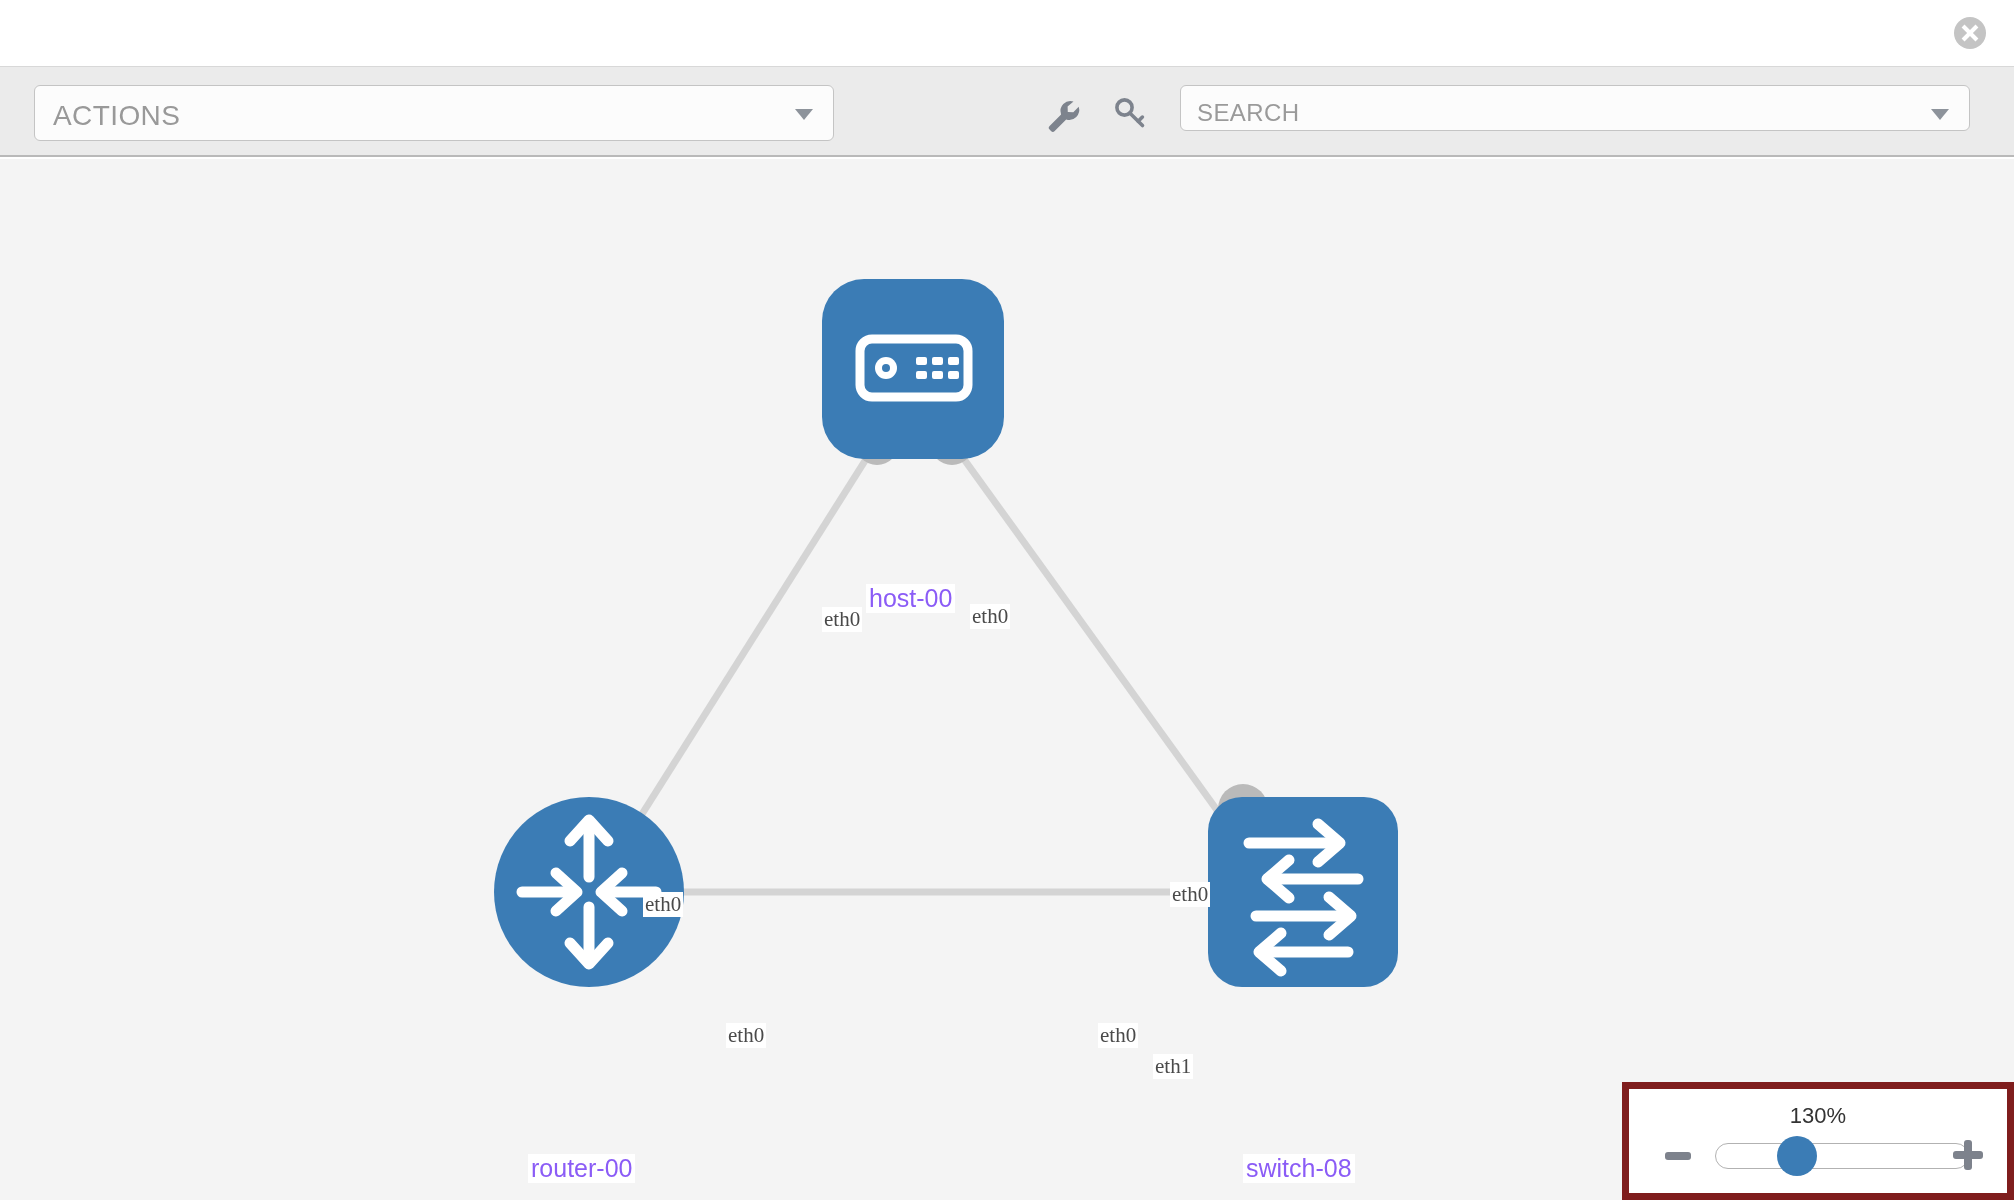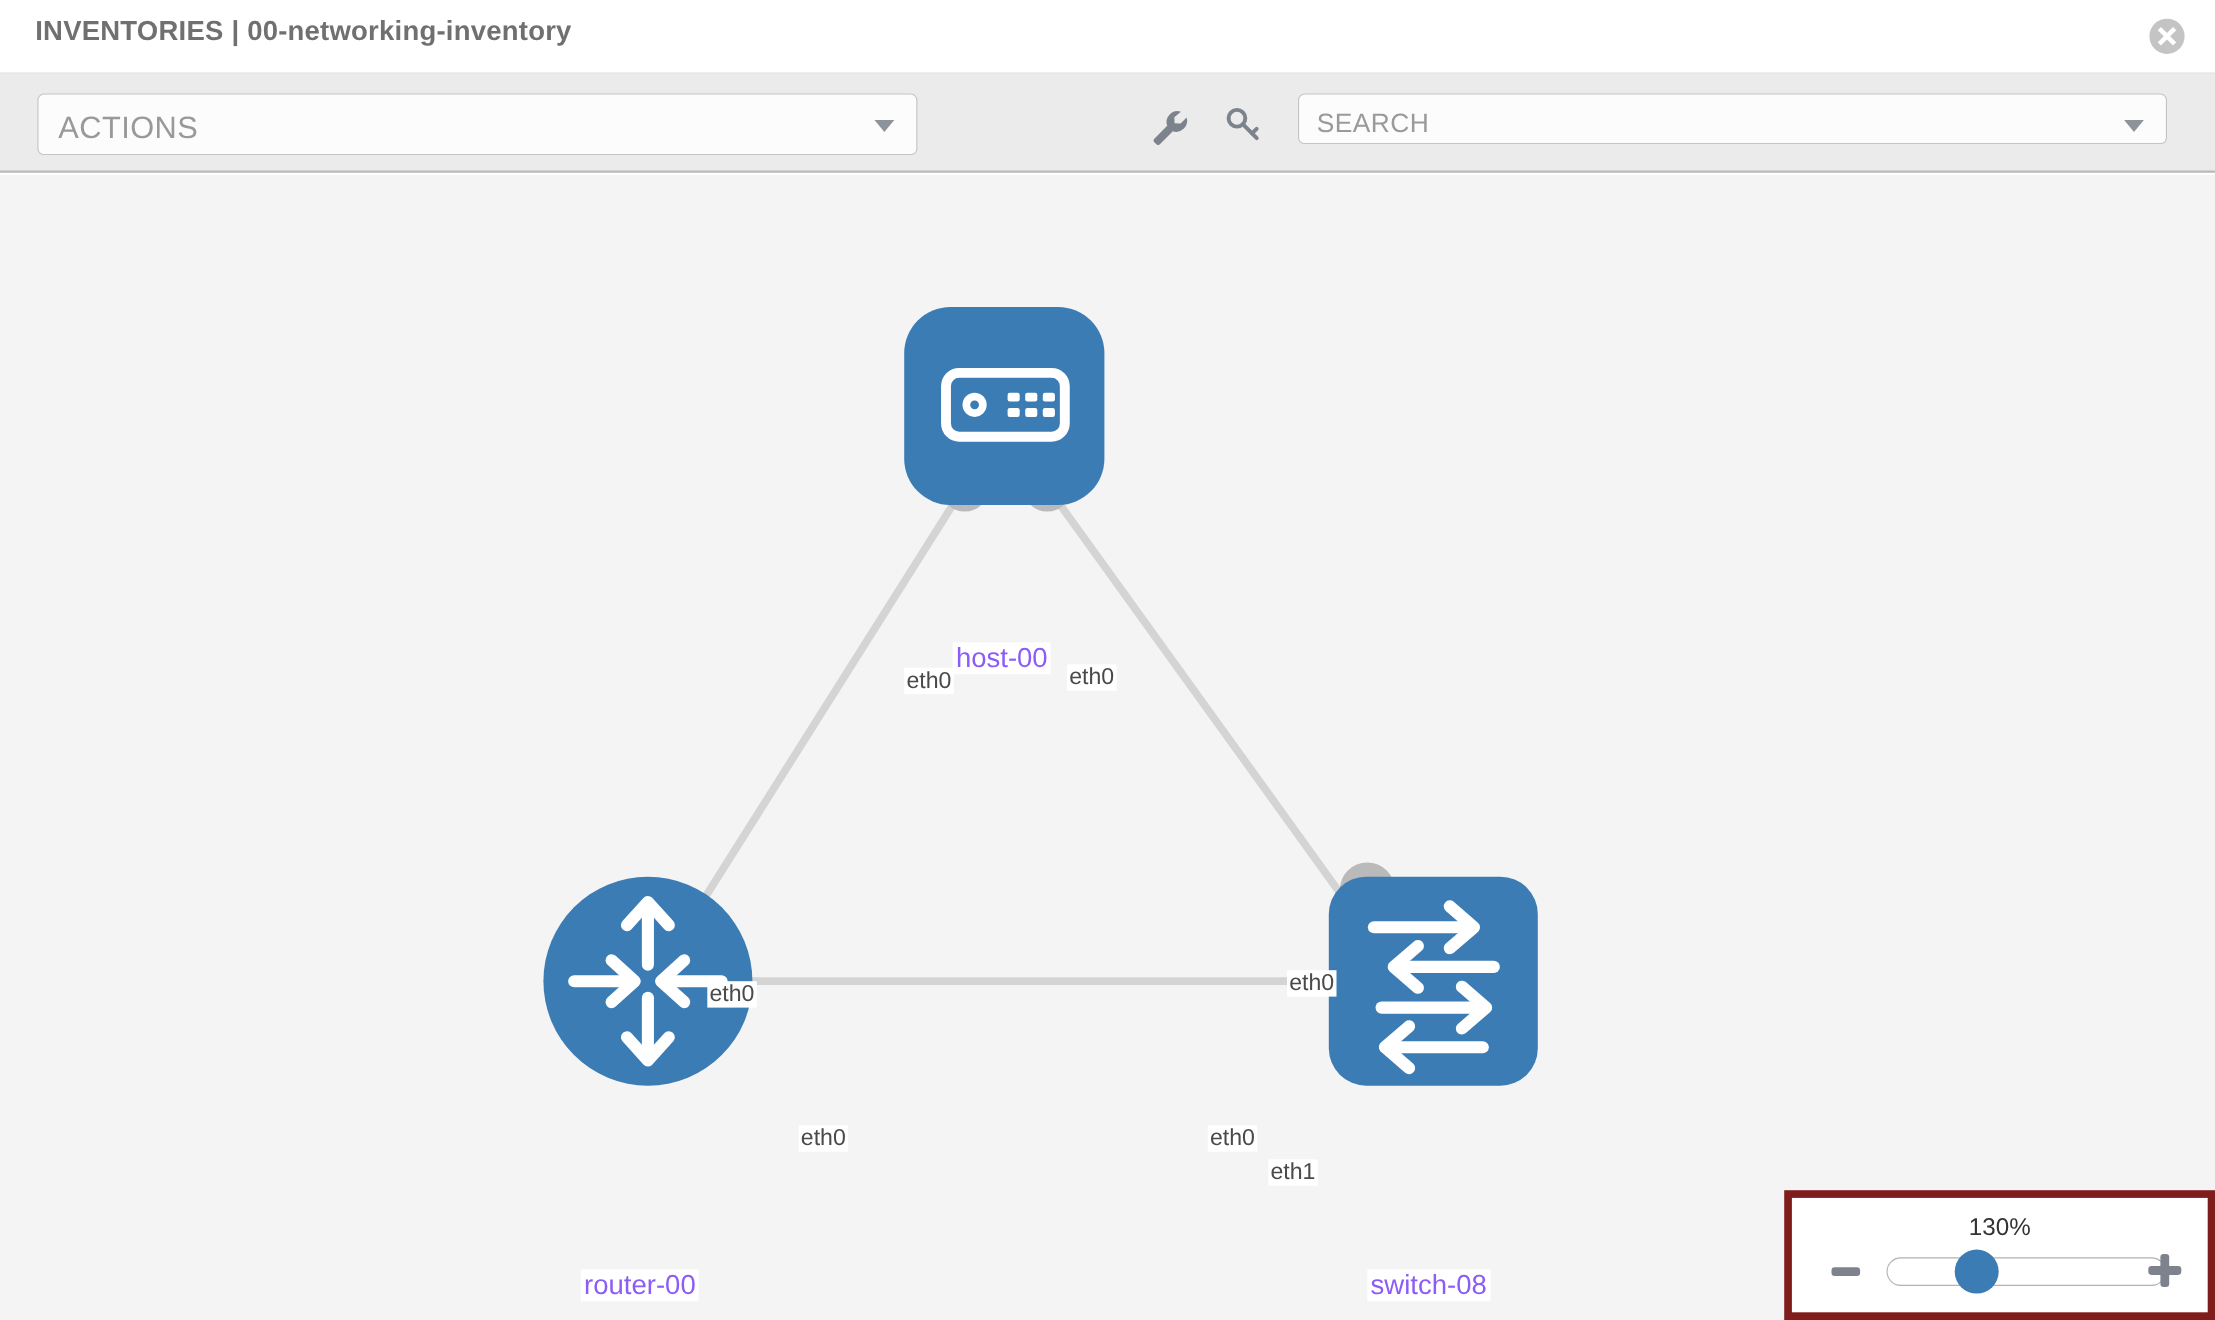--- a/index.html
+++ b/index.html
@@ -77,21 +77,21 @@
   .node-label {
     position: absolute;
     font-size: 25px; color: #8b5cf6;
     background: #ffffff;
     padding: 0 3px; white-space: nowrap;
   }
   .iface-label {
     position: absolute;
     font-size: 21px; color: #4a4a4a;
     background: #ffffff;
-    padding: 0 2px; white-space: nowrap;
+    padding: 0 2px; white-space: nowrap; font-family: Liberation Serif, serif;
   }
 
   
   .zoom-panel {
     position: absolute; left: 1622px; top: 1082px; width: 392px; height: 118px;
     background: #ffffff; border: 7px solid #7f1d1d;
   }
   .zoom-value {
     position: absolute; left: 0; right: 0; top: 14px;
     text-align: center; font-size: 22px; color: #333333;
@@ -114,21 +114,20 @@
     position: absolute; left: 148px; top: 47px;
     width: 40px; height: 40px; border-radius: 50%; background: #3b7cb5; cursor: pointer;
   }
 </style>
 </head>
 <body>
 
 <div id="app">
 
   <div class="header">
-    <div class="page-title">INVENTORIES | 00-networking-inventory</div>
     <div class="close-btn">
       <svg width="32" height="32" viewBox="0 0 32 32" aria-hidden="true">
         <path d="M10.5 9.2 L16 14.7 L21.5 9.2 L24.4 12.1 L18.9 17.6 L24.4 23.1 L21.5 26 L16 20.5 L10.5 26 L7.6 23.1 L13.1 17.6 L7.6 12.1 Z" transform="translate(0,-1.6)" fill="#ffffff"></path>
       </svg>
     </div>
   </div>
 
   <div class="toolbar"></div>
 
   <div class="actions-select">

